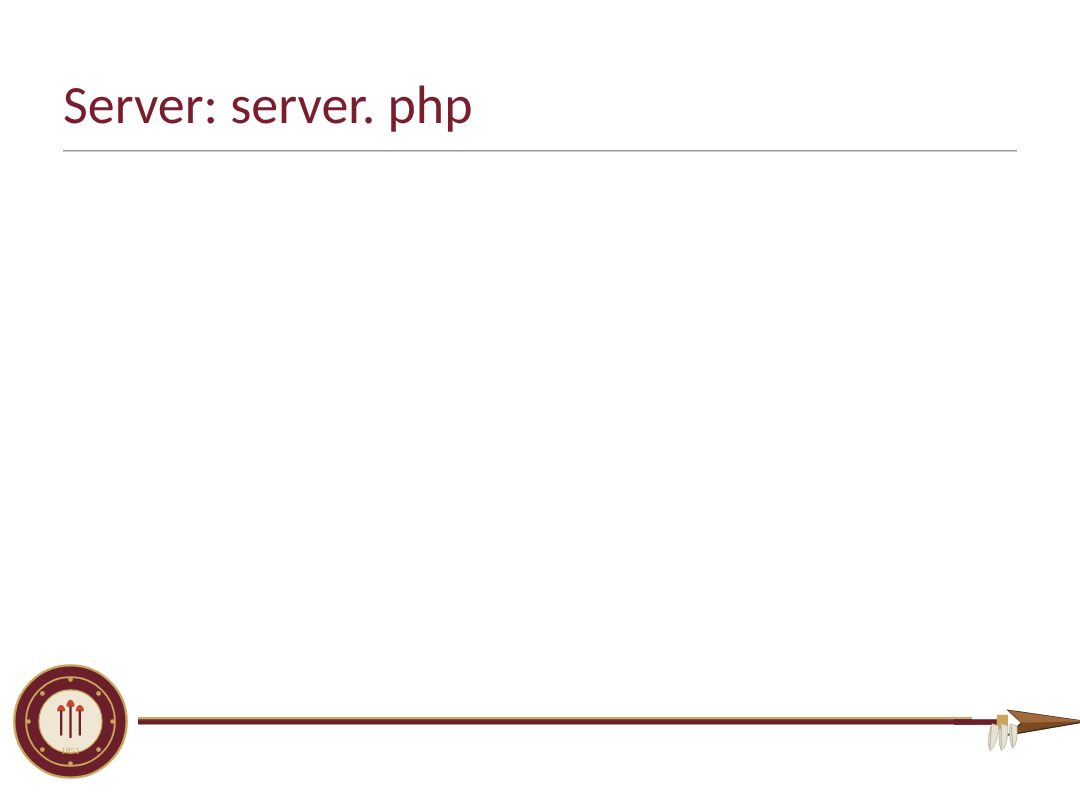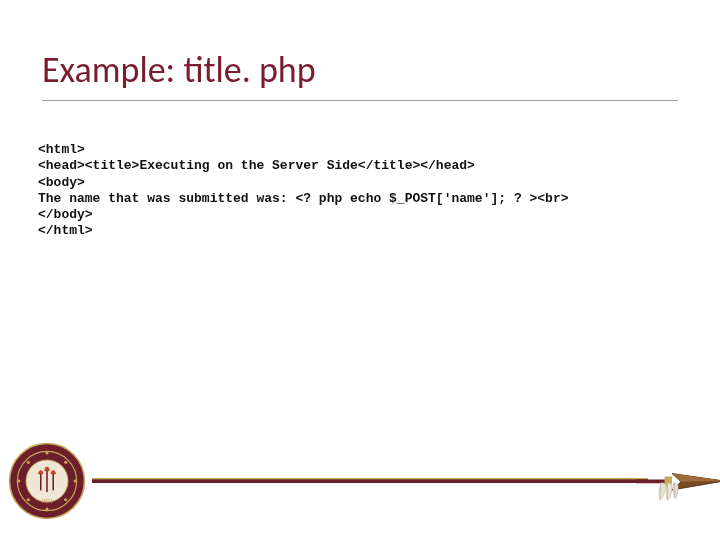--- a/index.html
+++ b/index.html
@@ -62,29 +62,23 @@
     top: -14px;
     width: 78px;
     height: 78px;
   }
 </style>
 </head>
 <body>
 
 <div class="slide">
 
-  <h1 class="title">Example: title. php</h1>
+  <h1 class="title">Server: server. php</h1>
   <div class="rule"></div>
 
-  <pre class="code">&lt;html&gt;
-&lt;head&gt;&lt;title&gt;Executing on the Server Side&lt;/title&gt;&lt;/head&gt;
-&lt;body&gt;
-The name that was submitted was: &lt;? php echo $_POST['name']; ? &gt;&lt;br&gt;
-&lt;/body&gt;
-&lt;/html&gt;</pre>
 
   <div class="footer">
 
     <svg class="seal" viewBox="0 0 100 100">
       <circle cx="50" cy="50" r="48" fill="#6b1f2a" stroke="#c9a65b" stroke-width="2"></circle>
       <circle cx="50" cy="50" r="38" fill="none" stroke="#c9a65b" stroke-width="1.5"></circle>
       <circle cx="50" cy="50" r="27" fill="#efe7d4" stroke="#c9a65b" stroke-width="1"></circle>
       <g fill="#c9a65b">
         <circle cx="50" cy="14" r="2"></circle>
           <circle cx="50" cy="86" r="2"></circle>

